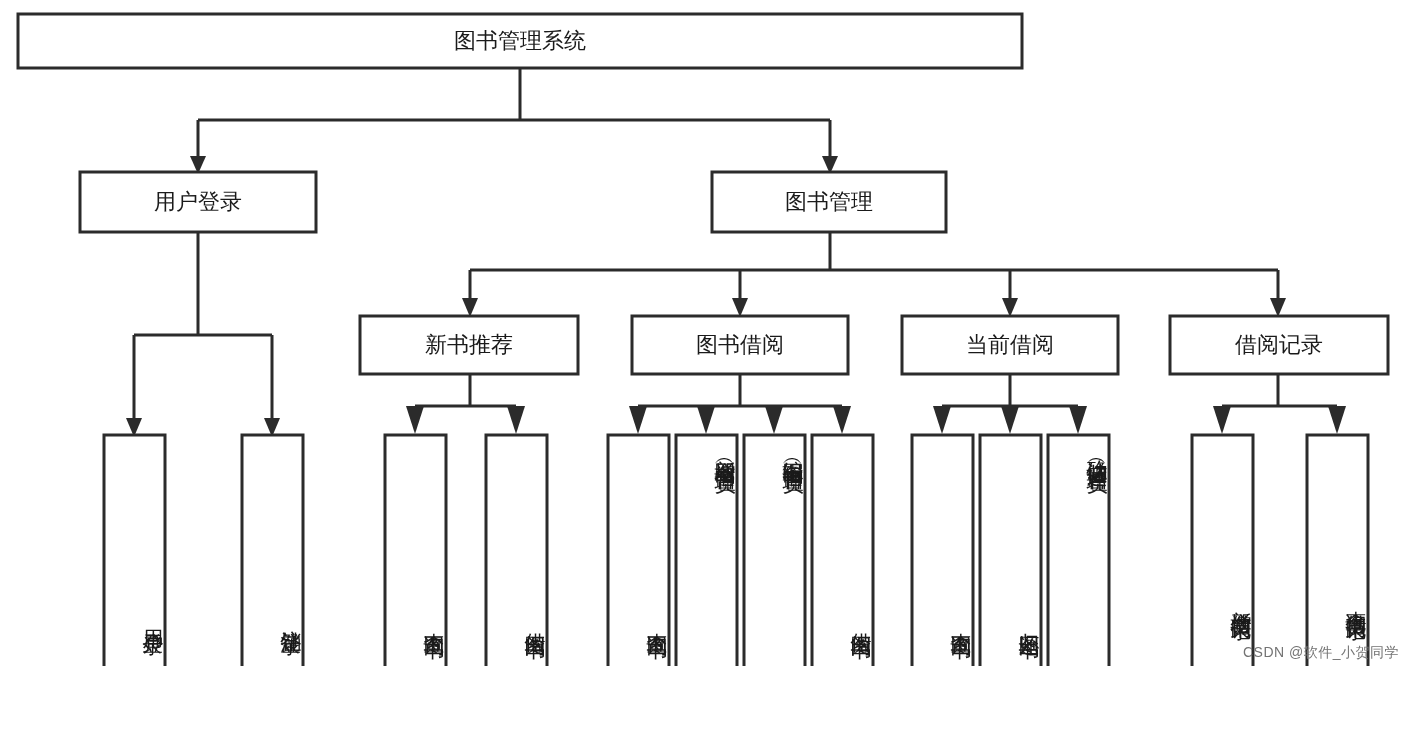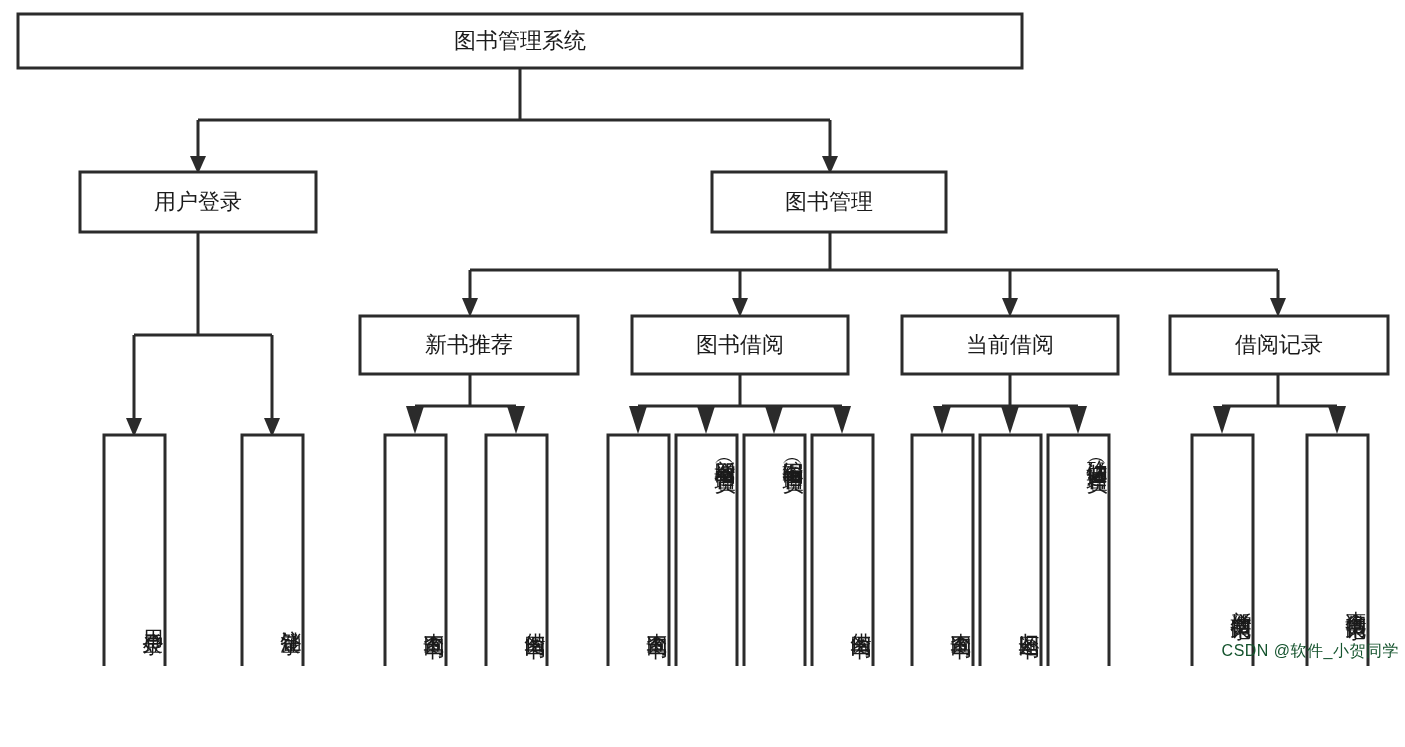--- a/index.html
+++ b/index.html
@@ -59,22 +59,22 @@
     color: #1a1a1a;
     white-space: nowrap;
     text-align: start;
     pointer-events: none;
   }
   .watermark {
     position: absolute;
     right: 6px;
     bottom: 4px;
     font-family: "Liberation Sans", "DejaVu Sans", sans-serif;
-    font-size: 16px;
-    color: #14532d;
+    font-size: 14px;
+    color: #737373;
     letter-spacing: 0.5px;
     user-select: none;
   }
 </style>
 </head>
 <body>
 
 <div id="diagram-root">
 
   <svg class="diagram-canvas" viewBox="0 0 1405 747" xmlns="http://www.w3.org/2000/svg">

